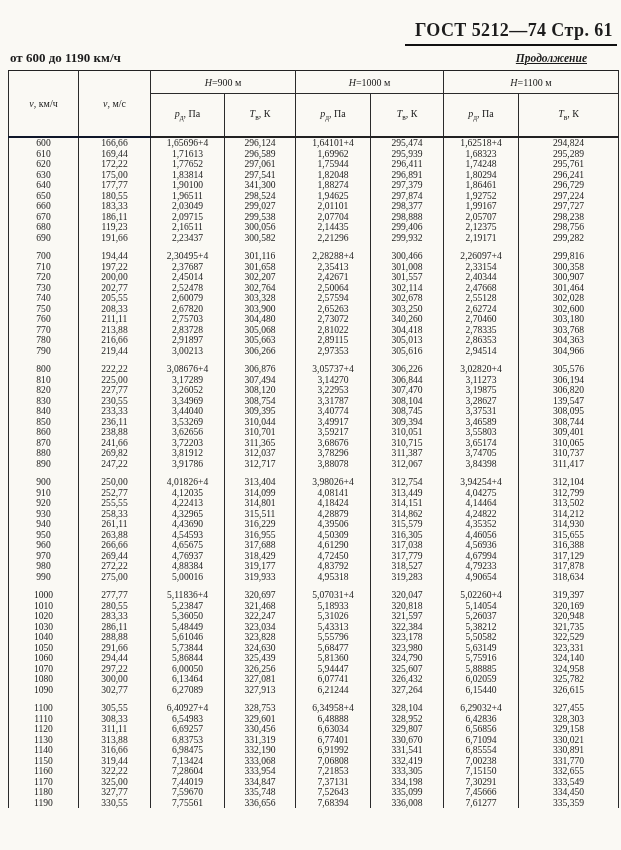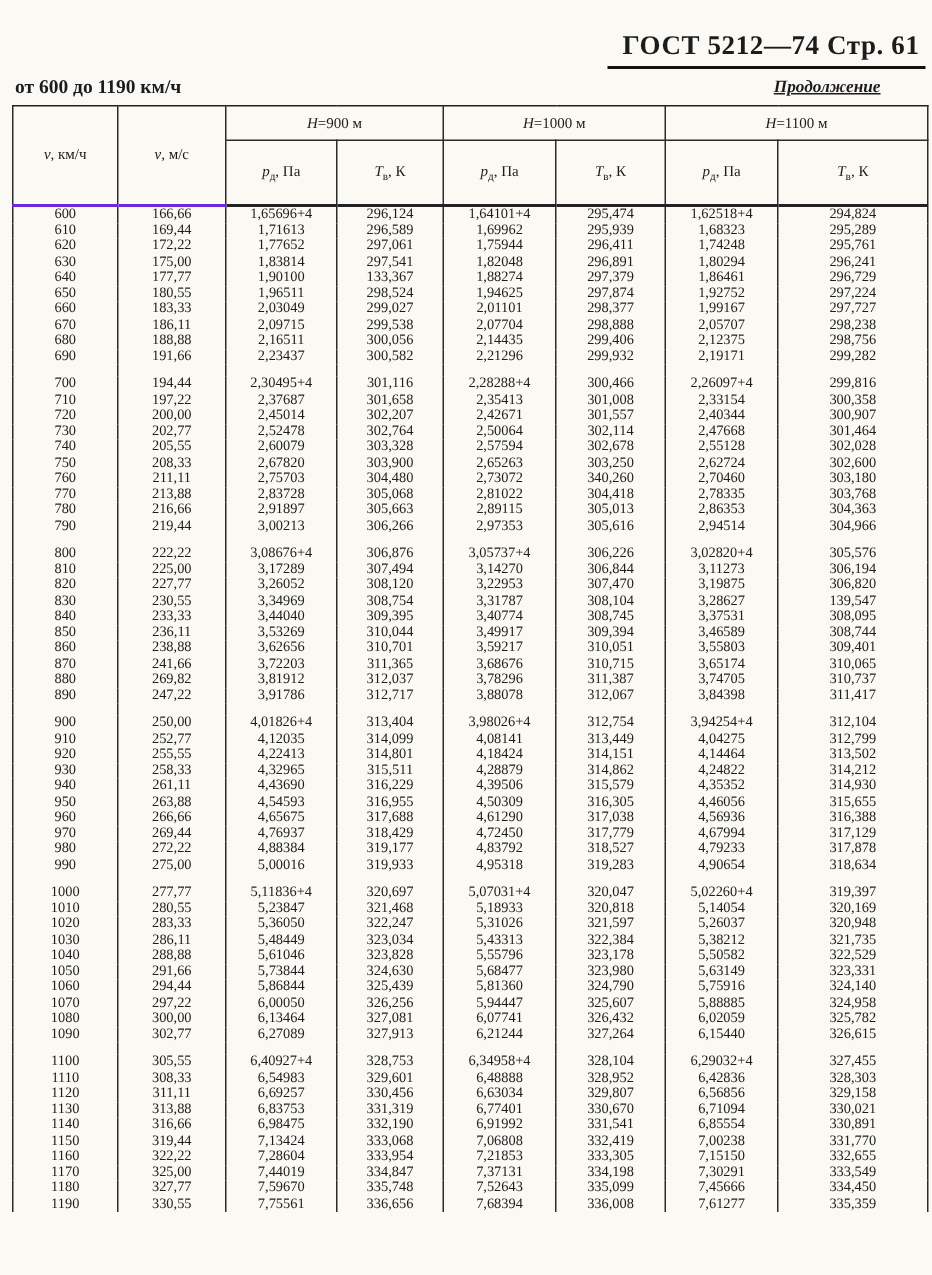--- a/index.html
+++ b/index.html
@@ -38,21 +38,21 @@
     padding:0;
     text-align:center;
     font-weight:normal;
     overflow:hidden;
     white-space:nowrap;
   }
   thead th { font-size:10px; }
   thead tr.h-row th { border-top:1.6px solid #222; height:22px; }
   thead tr.h-row th.alt-span { border-bottom:1.1px solid #2b2b2b;border-radius:9px; }
   thead tr.label-row th { height:42px; border-bottom:2px solid #222; }
-  thead th.v-head { border-bottom:2px solid #6d28d9; }
+  thead th.v-head { border-bottom:2px solid #0f172a; }
   .it { font-style:italic; }
   sub { font-size:7.5px; }
   tbody td { font-size:9.6px; height:10.5px; line-height:10.5px; }
   tbody tr.spacer td { height:8px; }
 </style>
 </head>
 <body>
 
 <div class="gost-header">ГОСТ 5212—74 Стр. 61</div>
 <div class="continuation">Продолжение</div>
@@ -124,21 +124,21 @@
         <td>297,541</td>
         <td>1,82048</td>
         <td>296,891</td>
         <td>1,80294</td>
         <td>296,241</td>
       </tr>
       <tr>
         <td>640</td>
         <td>177,77</td>
         <td>1,90100</td>
-        <td>133,367</td>
+        <td>341,300</td>
         <td>1,88274</td>
         <td>297,379</td>
         <td>1,86461</td>
         <td>296,729</td>
       </tr>
       <tr>
         <td>650</td>
         <td>180,55</td>
         <td>1,96511</td>
         <td>298,524</td>
@@ -162,21 +162,21 @@
         <td>186,11</td>
         <td>2,09715</td>
         <td>299,538</td>
         <td>2,07704</td>
         <td>298,888</td>
         <td>2,05707</td>
         <td>298,238</td>
       </tr>
       <tr>
         <td>680</td>
-        <td>188,88</td>
+        <td>119,23</td>
         <td>2,16511</td>
         <td>300,056</td>
         <td>2,14435</td>
         <td>299,406</td>
         <td>2,12375</td>
         <td>298,756</td>
       </tr>
       <tr>
         <td>690</td>
         <td>191,66</td>

